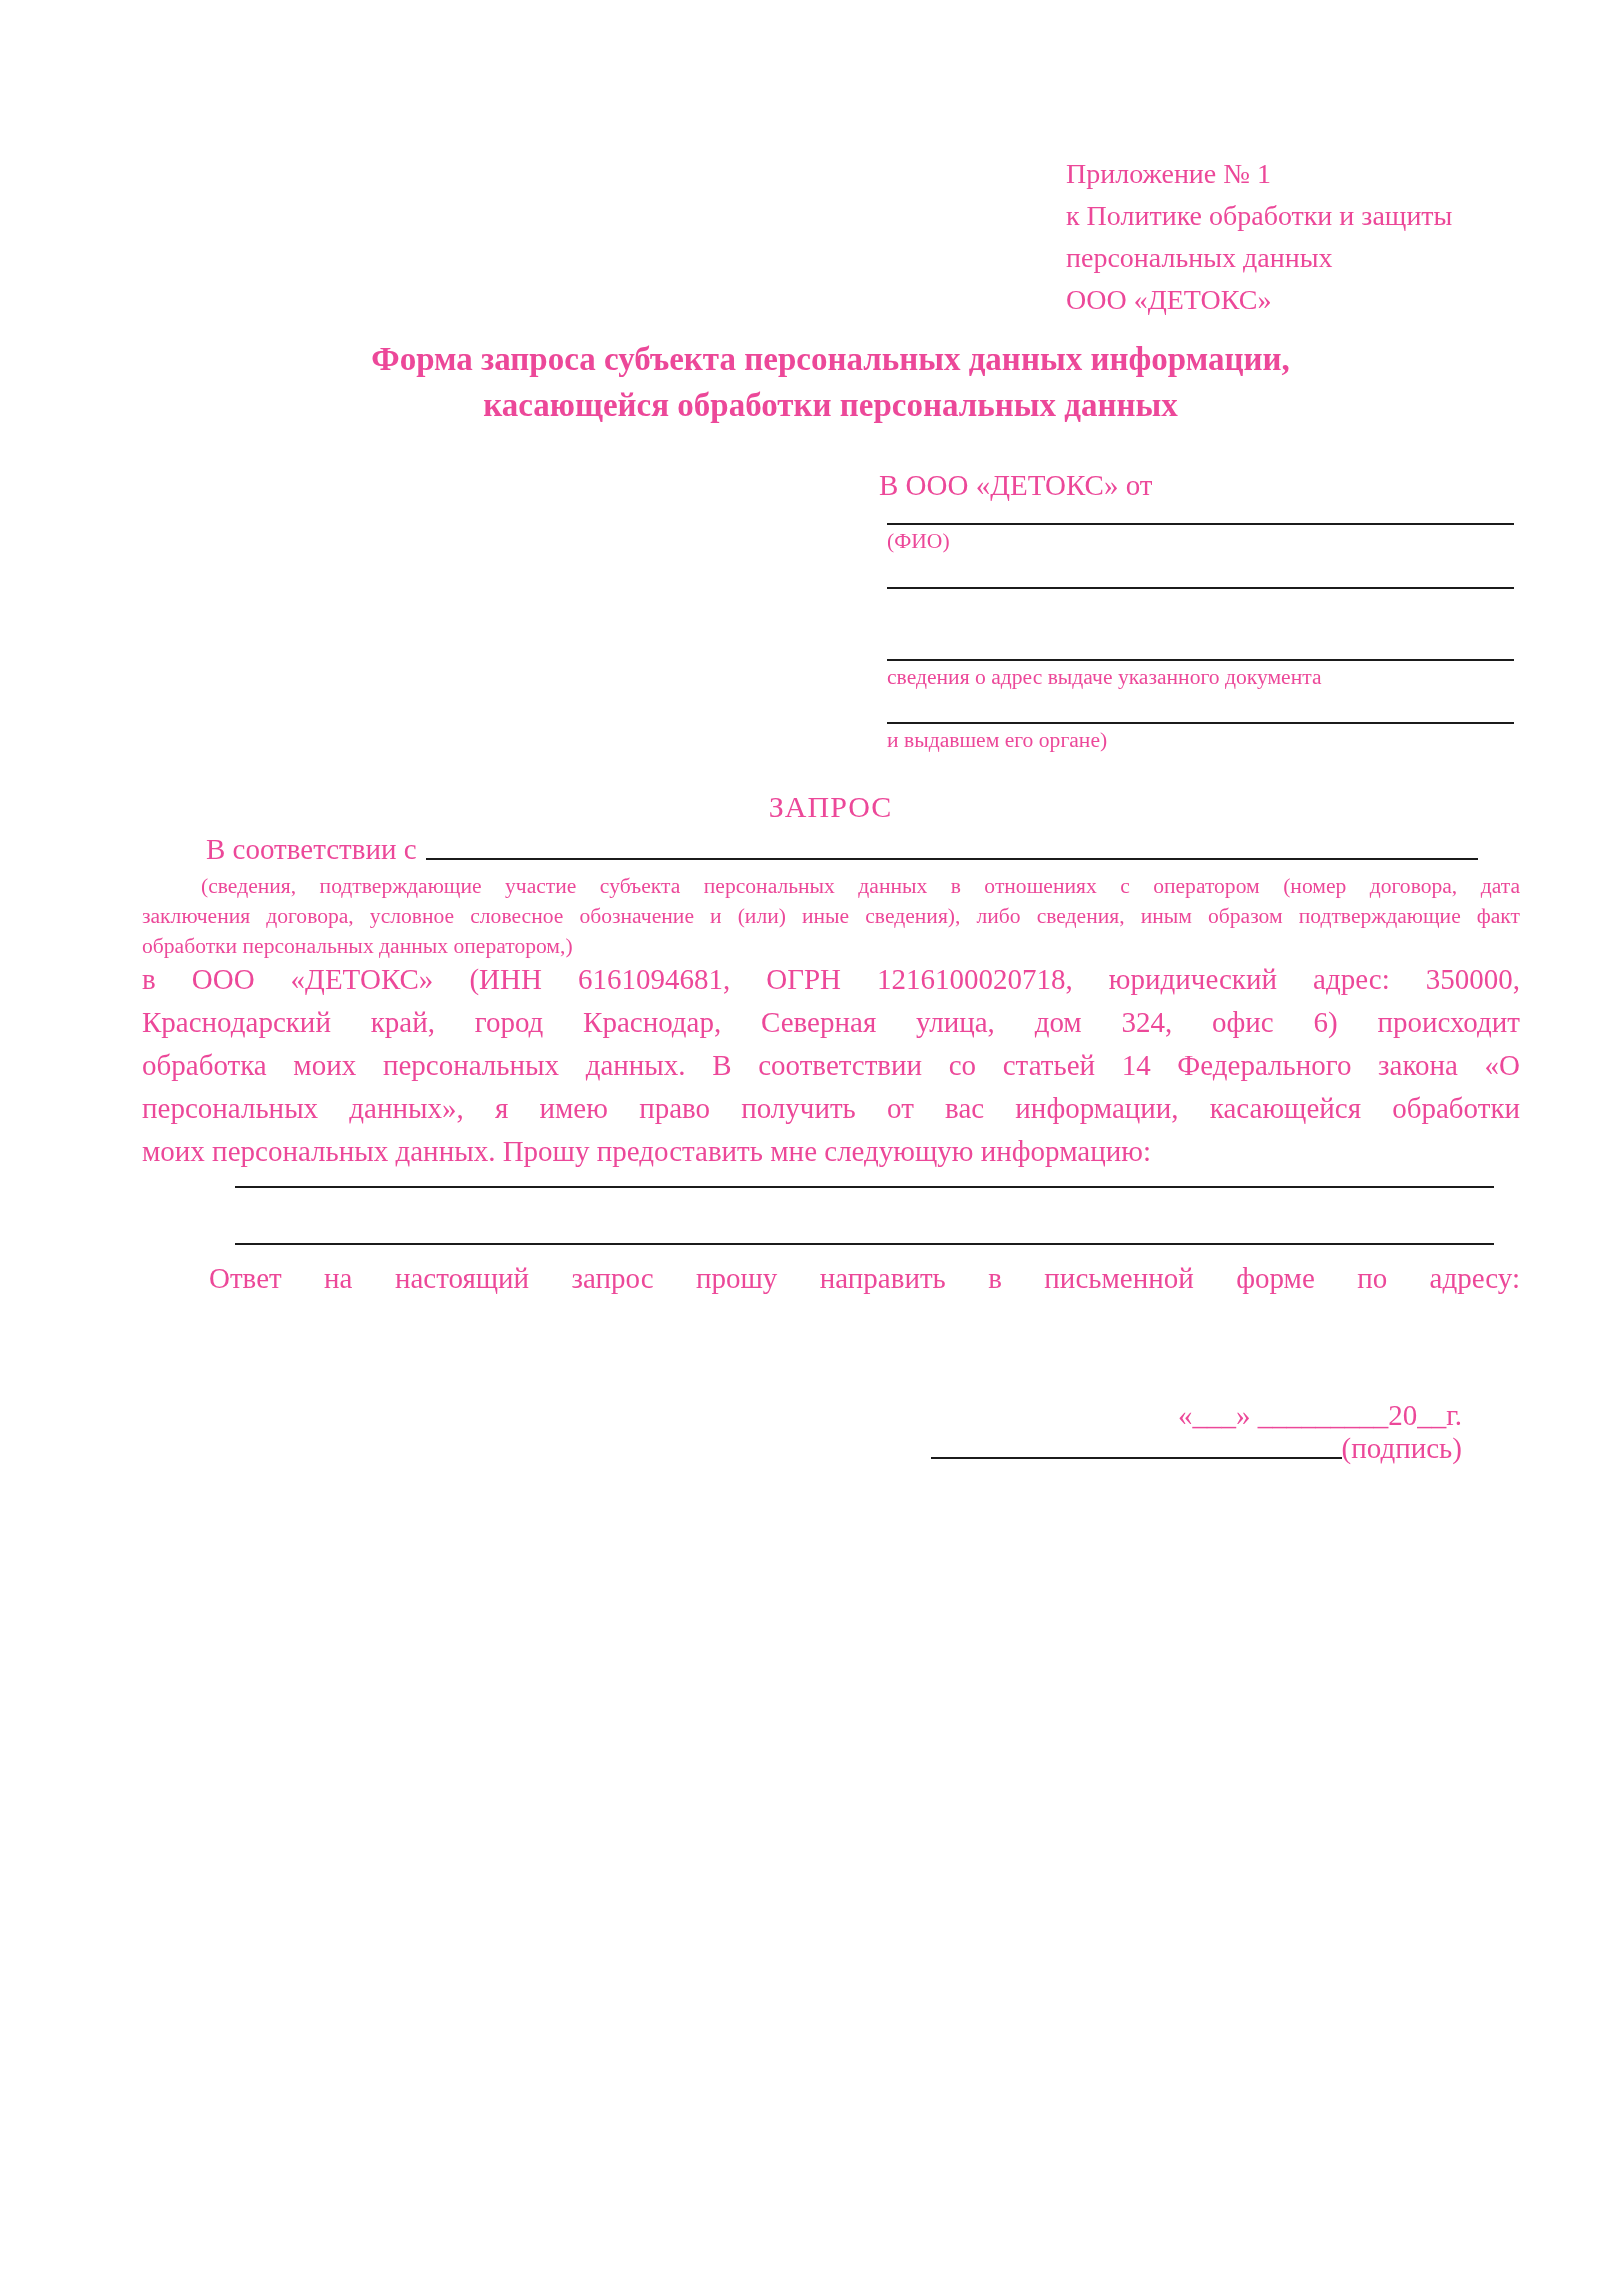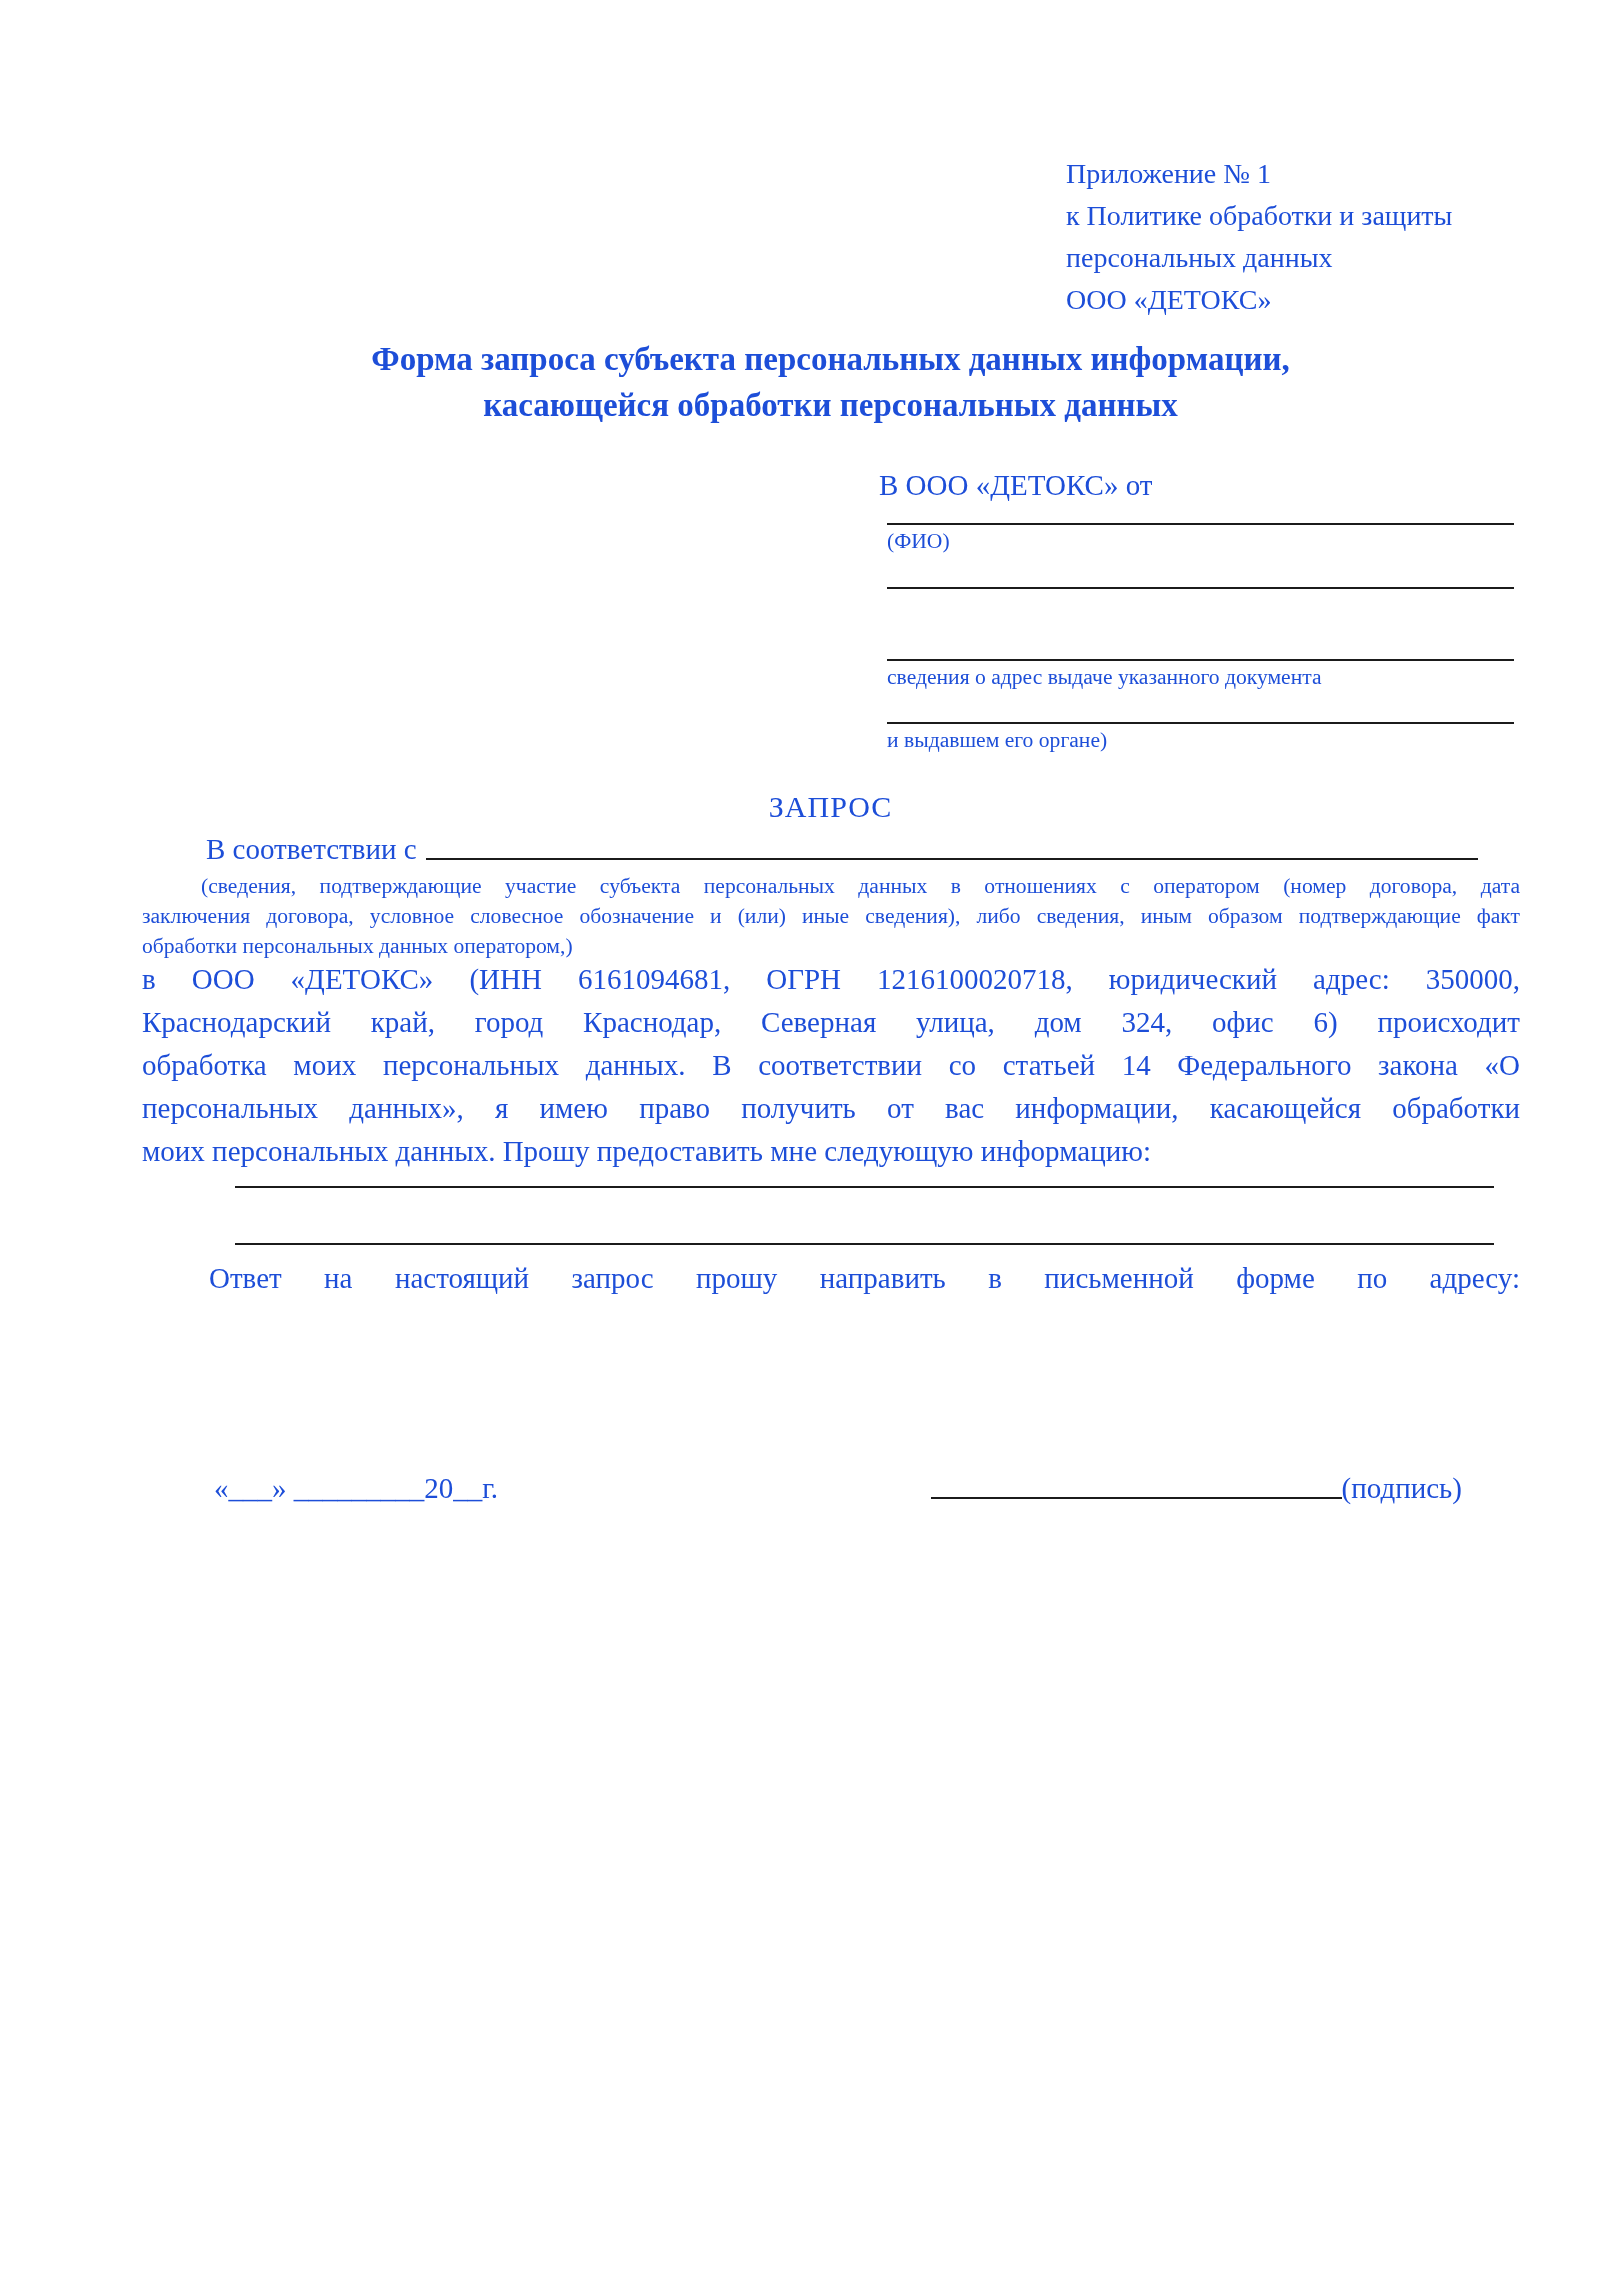--- a/index.html
+++ b/index.html
@@ -5,21 +5,21 @@
   html, body {
     margin: 0;
     padding: 0;
     background: #ffffff;
   }
   .doc {
     position: relative;
     width: 1581px;
     height: 2293px;
     background: #ffffff;
-    color: #1d4ed8;
+    color: #ec4899;
     font-family: "Liberation Serif", "DejaVu Serif", serif;
     overflow: hidden;
   }
 
   
   .appendix {
     position: absolute;
     left: 1066px;
     top: 153px;
     font-size: 28px;
@@ -153,26 +153,27 @@
     display: flex;
     align-items: flex-end;
     font-size: 29px;
   }
   .reply-suffix { white-space: nowrap; }
 
   
   .footer-row {
     position: absolute;
     left: 214px;
-    top: 1472px;
+    top: 1399px;
     width: 1248px;
     display: flex;
     justify-content: space-between;
     align-items: flex-end;
     font-size: 29px;
+    flex-direction: column;
   }
   .sig-group {
     display: flex;
     align-items: flex-end;
   }
   .sig-rule {
     width: 411px;
     border-bottom: 2.9px solid #1b1b1b;
     height: 0;
     margin-bottom: 5.9px;

